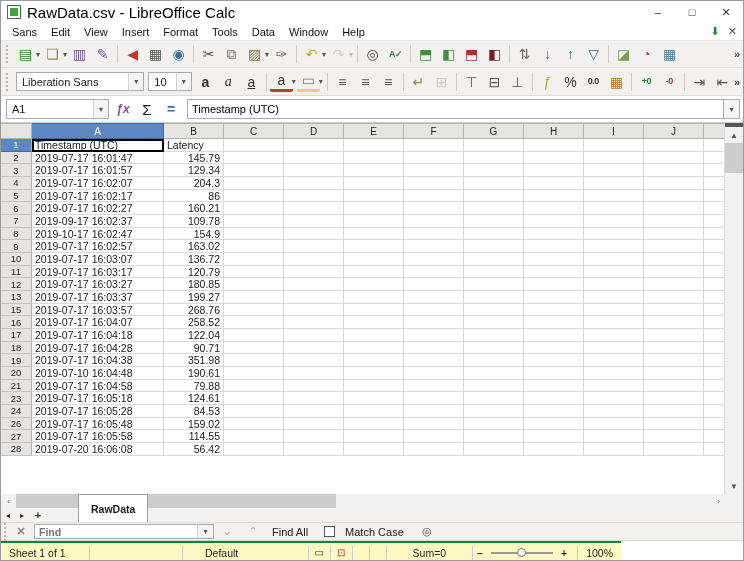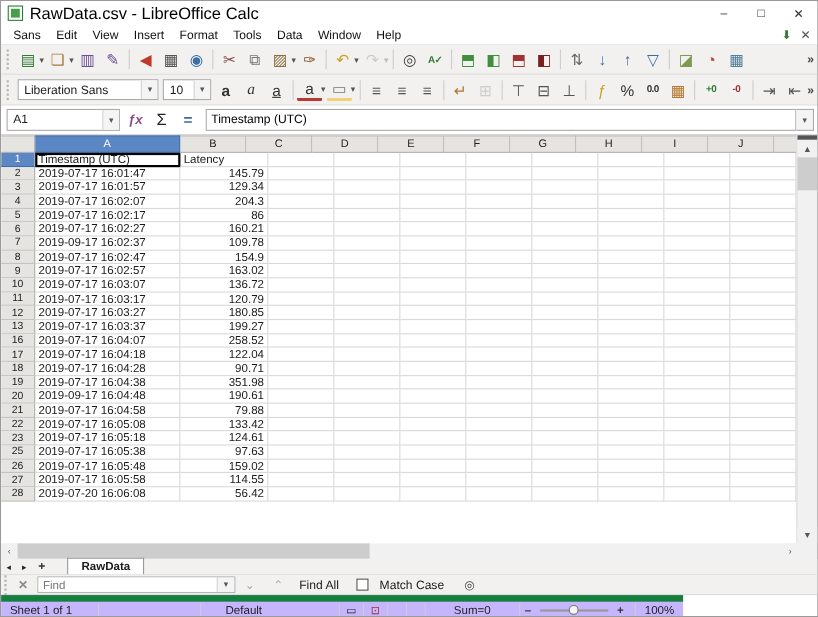--- a/index.html
+++ b/index.html
@@ -58,52 +58,52 @@
   .col-h { background:#e6e4e1; border-right:1px solid #b3b1ae; border-top:1px solid #b3b1ae; border-bottom:1px solid #b3b1ae;
            display:flex; align-items:center; justify-content:center; font-size:10px; color:#222; flex:none; }
   .col-h.selected { background:#5b87c5; color:#fff; border-color:#3f6aa3; }
   .grid-row { display:flex; height:12.68px; }
   .row-h { width:31px; flex:none; background:#e6e4e1; border-right:1px solid #b3b1ae; border-bottom:1px solid #c6c4c1;
            display:flex; align-items:center; justify-content:center; font-size:9.5px; color:#222; }
   .row-h.selected { background:#5b87c5; color:#fff; border-bottom-color:#3f6aa3; }
   .cell { border-right:1px solid #d9d9d9; border-bottom:1px solid #d9d9d9; font-size:10.5px; padding:0 3px;
           white-space:nowrap; overflow:hidden; display:flex; align-items:center; flex:none; }
   .cell.col-a { width:132px; }
-  .cell.col-b { width:80px; justify-content:flex-end;text-align:right; }
+  .cell.col-b { width:60px; justify-content:flex-end;text-align:right; }
   .cell.col-b.header-cell { justify-content:flex-start; }
   .cell.blank { width:60px; }
   .cell.partial { width:22px; border-right:none; }
   .cell.selected-cell { outline:2px solid #000; outline-offset:-2px; }
   
   .vscroll { position:absolute; top:122px; right:0; width:19px; height:371px; background:#f1f1f1; border-left:1px solid #dcdcdc; }
   .vscroll .split { height:4px; background:#555; margin-bottom:1px; }
   .sb-arrow { height:15px; display:flex; align-items:center; justify-content:center; font-size:8px; color:#555; background:#f1f1f1; }
   .vscroll .thumb { height:30px; background:#cdcdcd; }
   .vscroll .bottom-arrow { position:absolute; bottom:0; width:100%; }
   .hscroll { position:absolute; top:493px; left:0; width:725px; height:14px; background:#f1f1f1; display:flex; align-items:center; }
   .hscroll .sb-arrow { width:15px; height:14px; flex:none; }
   .hscroll .thumb { width:320px; height:14px; background:#cdcdcd; flex:none; }
   .hscroll .track { flex:1; }
   .scroll-corner { position:absolute; top:493px; right:0; width:19px; height:14px; background:#f1f1f1; }
   
   .tabbar { position:absolute; top:507px; left:0; width:744px; height:15px; background:#f2f1ef; display:flex; align-items:flex-end; border-bottom:1px solid #dcdbd9; }
   .tab-nav { width:14px; text-align:center; font-size:8px; color:#222; padding-bottom:2px; }
   .tab-add { width:18px; text-align:center; font-size:11px; font-weight:700; color:#333; padding-bottom:1px; }
-  .sheet-tab { margin-left:14px; background:#fff; border:1px solid #9a9a9a; border-bottom:none; height:15px;
+  .sheet-tab { margin-left:31px; background:#fff; border:1px solid #9a9a9a; border-bottom:none; height:28px;
                padding:0 12px; font-size:10.5px; font-weight:700; display:flex; align-items:center; }
   
   .findbar { position:absolute; top:522px; left:0; width:744px; height:18px; background:#f2f1ef; display:flex; align-items:center; border-bottom:1px solid #dcdbd9; }
   .find-close { width:18px; text-align:center; color:#8a8a8a; font-weight:700; font-size:11px; }
   .find-input-wrap { width:180px; height:15px; background:#fff; border:1px solid #ababab; display:flex; align-items:center; margin-left:4px; }
-  .find-input { flex:1; border:none; outline:none; font-size:10.5px; padding:4px 4px; font-family:"Liberation Sans",sans-serif; height:100%; }
+  .find-input { flex:1; border:none; outline:none; font-size:10.5px; padding:4px 4px; font-family:"Liberation Sans",sans-serif; height:100%;font-weight:bold; }
   .find-chev { width:26px; text-align:center; font-size:11px; }
   .find-label { font-size:11px; margin:0 6px; }
   .checkbox { width:11px; height:11px; border:1px solid #555; background:#fff; margin:0 4px 0 10px; }
   
-  .statusbar { position:absolute; top:540px; left:0; width:620px; height:21px; background:#c4b5fd; border-top:6px solid #15803d;
+  .statusbar { position:absolute; top:540px; left:0; width:620px; height:21px; background:#fef9c3; border-top:2px solid #15803d;
                display:flex; align-items:center; font-size:10.5px; color:#222; }
   .sb-seg { height:14px; border-right:1px solid #cfcecb; display:flex; align-items:center; padding:0 8px; }
   .seg-sheet { width:130px; } .seg-blank1 { width:135px; } .seg-style { width:165px;margin-left:14px; }
   .seg-icon { width:22px; justify-content:center; font-size:10px; }
   .seg-blank2 { width:14px; } .seg-blank3 { width:14px; }
   .seg-sum { width:125px; justify-content:center; }
   .zoom-area { display:flex; align-items:center; flex:1; justify-content:flex-end; padding-right:4px; }
   .zoom-minus,.zoom-plus { width:14px; text-align:center; color:#333; font-weight:700; }
   .zoom-track { width:62px; height:2px; background:#999; position:relative; margin:0 4px; }
   .zoom-thumb { position:absolute; left:26px; top:-4px; width:9px; height:9px; border:1px solid #777; border-radius:50%; background:#f5f5f5; }
@@ -351,21 +351,21 @@
         <div class="cell blank" data-name="cell-empty"></div>
         <div class="cell blank" data-name="cell-empty"></div>
         <div class="cell blank" data-name="cell-empty"></div>
         <div class="cell blank" data-name="cell-empty"></div>
         <div class="cell blank" data-name="cell-empty"></div>
         <div class="cell blank" data-name="cell-empty"></div>
         <div class="cell partial" data-name="cell-empty"></div>
       </div>
       <div class="grid-row" data-name="table-row">
         <div class="row-h" data-name="row-header-8">8</div>
-        <div class="cell col-a" data-name="cell-a8">2019-07-17 16:02:47</div>
+        <div class="cell col-a" data-name="cell-a8">2019-10-17 16:02:47</div>
         <div class="cell col-b" data-name="cell-b8">154.9</div>
         <div class="cell blank" data-name="cell-empty"></div>
         <div class="cell blank" data-name="cell-empty"></div>
         <div class="cell blank" data-name="cell-empty"></div>
         <div class="cell blank" data-name="cell-empty"></div>
         <div class="cell blank" data-name="cell-empty"></div>
         <div class="cell blank" data-name="cell-empty"></div>
         <div class="cell blank" data-name="cell-empty"></div>
         <div class="cell blank" data-name="cell-empty"></div>
         <div class="cell partial" data-name="cell-empty"></div>
@@ -434,20 +434,34 @@
         <div class="cell blank" data-name="cell-empty"></div>
         <div class="cell blank" data-name="cell-empty"></div>
         <div class="cell blank" data-name="cell-empty"></div>
         <div class="cell blank" data-name="cell-empty"></div>
         <div class="cell blank" data-name="cell-empty"></div>
         <div class="cell blank" data-name="cell-empty"></div>
         <div class="cell blank" data-name="cell-empty"></div>
         <div class="cell partial" data-name="cell-empty"></div>
       </div>
       <div class="grid-row" data-name="table-row">
+        <div class="row-h" data-name="row-header-15">15</div>
+        <div class="cell col-a" data-name="cell-a15">2019-07-17 16:03:57</div>
+        <div class="cell col-b" data-name="cell-b15">268.76</div>
+        <div class="cell blank" data-name="cell-empty"></div>
+        <div class="cell blank" data-name="cell-empty"></div>
+        <div class="cell blank" data-name="cell-empty"></div>
+        <div class="cell blank" data-name="cell-empty"></div>
+        <div class="cell blank" data-name="cell-empty"></div>
+        <div class="cell blank" data-name="cell-empty"></div>
+        <div class="cell blank" data-name="cell-empty"></div>
+        <div class="cell blank" data-name="cell-empty"></div>
+        <div class="cell partial" data-name="cell-empty"></div>
+      </div>
+      <div class="grid-row" data-name="table-row">
         <div class="row-h" data-name="row-header-16">16</div>
         <div class="cell col-a" data-name="cell-a16">2019-07-17 16:04:07</div>
         <div class="cell col-b" data-name="cell-b16">258.52</div>
         <div class="cell blank" data-name="cell-empty"></div>
         <div class="cell blank" data-name="cell-empty"></div>
         <div class="cell blank" data-name="cell-empty"></div>
         <div class="cell blank" data-name="cell-empty"></div>
         <div class="cell blank" data-name="cell-empty"></div>
         <div class="cell blank" data-name="cell-empty"></div>
         <div class="cell blank" data-name="cell-empty"></div>
@@ -491,21 +505,21 @@
         <div class="cell blank" data-name="cell-empty"></div>
         <div class="cell blank" data-name="cell-empty"></div>
         <div class="cell blank" data-name="cell-empty"></div>
         <div class="cell blank" data-name="cell-empty"></div>
         <div class="cell blank" data-name="cell-empty"></div>
         <div class="cell blank" data-name="cell-empty"></div>
         <div class="cell partial" data-name="cell-empty"></div>
       </div>
       <div class="grid-row" data-name="table-row">
         <div class="row-h" data-name="row-header-20">20</div>
-        <div class="cell col-a" data-name="cell-a20">2019-09-17 16:04:48</div>
+        <div class="cell col-a" data-name="cell-a20">2019-07-10 16:04:48</div>
         <div class="cell col-b" data-name="cell-b20">190.61</div>
         <div class="cell blank" data-name="cell-empty"></div>
         <div class="cell blank" data-name="cell-empty"></div>
         <div class="cell blank" data-name="cell-empty"></div>
         <div class="cell blank" data-name="cell-empty"></div>
         <div class="cell blank" data-name="cell-empty"></div>
         <div class="cell blank" data-name="cell-empty"></div>
         <div class="cell blank" data-name="cell-empty"></div>
         <div class="cell blank" data-name="cell-empty"></div>
         <div class="cell partial" data-name="cell-empty"></div>
@@ -518,51 +532,37 @@
         <div class="cell blank" data-name="cell-empty"></div>
         <div class="cell blank" data-name="cell-empty"></div>
         <div class="cell blank" data-name="cell-empty"></div>
         <div class="cell blank" data-name="cell-empty"></div>
         <div class="cell blank" data-name="cell-empty"></div>
         <div class="cell blank" data-name="cell-empty"></div>
         <div class="cell blank" data-name="cell-empty"></div>
         <div class="cell partial" data-name="cell-empty"></div>
       </div>
       <div class="grid-row" data-name="table-row">
-        <div class="row-h" data-name="row-header-22">22</div>
-        <div class="cell col-a" data-name="cell-a22">2019-07-17 16:05:08</div>
-        <div class="cell col-b" data-name="cell-b22">133.42</div>
-        <div class="cell blank" data-name="cell-empty"></div>
-        <div class="cell blank" data-name="cell-empty"></div>
-        <div class="cell blank" data-name="cell-empty"></div>
-        <div class="cell blank" data-name="cell-empty"></div>
-        <div class="cell blank" data-name="cell-empty"></div>
-        <div class="cell blank" data-name="cell-empty"></div>
-        <div class="cell blank" data-name="cell-empty"></div>
-        <div class="cell blank" data-name="cell-empty"></div>
-        <div class="cell partial" data-name="cell-empty"></div>
-      </div>
-      <div class="grid-row" data-name="table-row">
         <div class="row-h" data-name="row-header-23">23</div>
         <div class="cell col-a" data-name="cell-a23">2019-07-17 16:05:18</div>
         <div class="cell col-b" data-name="cell-b23">124.61</div>
         <div class="cell blank" data-name="cell-empty"></div>
         <div class="cell blank" data-name="cell-empty"></div>
         <div class="cell blank" data-name="cell-empty"></div>
         <div class="cell blank" data-name="cell-empty"></div>
         <div class="cell blank" data-name="cell-empty"></div>
         <div class="cell blank" data-name="cell-empty"></div>
         <div class="cell blank" data-name="cell-empty"></div>
         <div class="cell blank" data-name="cell-empty"></div>
         <div class="cell partial" data-name="cell-empty"></div>
       </div>
       <div class="grid-row" data-name="table-row">
-        <div class="row-h" data-name="row-header-25">25</div>
-        <div class="cell col-a" data-name="cell-a25">2019-07-17 16:05:38</div>
-        <div class="cell col-b" data-name="cell-b25">97.63</div>
+        <div class="row-h" data-name="row-header-24">24</div>
+        <div class="cell col-a" data-name="cell-a24">2019-07-17 16:05:28</div>
+        <div class="cell col-b" data-name="cell-b24">84.53</div>
         <div class="cell blank" data-name="cell-empty"></div>
         <div class="cell blank" data-name="cell-empty"></div>
         <div class="cell blank" data-name="cell-empty"></div>
         <div class="cell blank" data-name="cell-empty"></div>
         <div class="cell blank" data-name="cell-empty"></div>
         <div class="cell blank" data-name="cell-empty"></div>
         <div class="cell blank" data-name="cell-empty"></div>
         <div class="cell blank" data-name="cell-empty"></div>
         <div class="cell partial" data-name="cell-empty"></div>
       </div>

